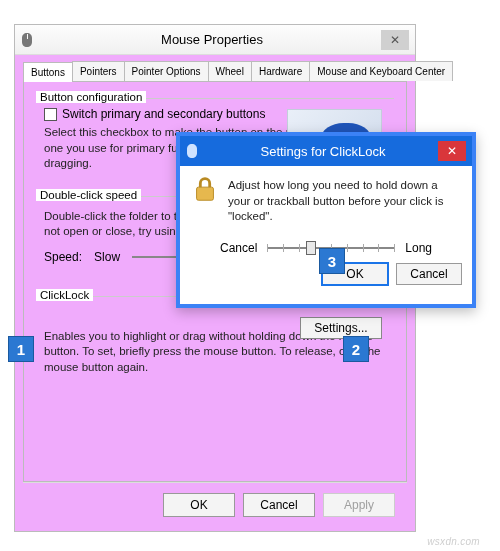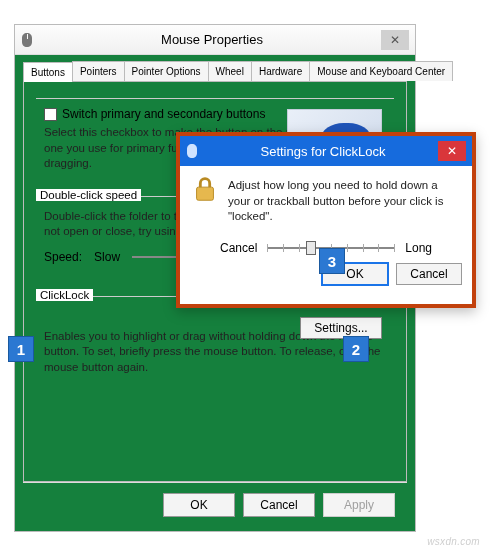--- a/index.html
+++ b/index.html
@@ -11,21 +11,21 @@
     height: 551px;
     overflow: hidden;
     position: relative;
     color: #000;
   }
   .window {
     position: absolute;
     top: 24px; left: 14px;
     width: 402px; height: 508px;
     border: 1px solid #bbb;
-    background: #15803d;
+    background: #f0abfc;
   }
   .titlebar {
     height: 30px;
     background: linear-gradient(#fdfdfd, #f0f0f0);
     display: flex; align-items: center;
     padding: 0 6px;
     border-bottom: 1px solid #ddd;
     position: relative;
   }
   .titlebar .icon { width: 16px; height: 16px; margin-right: 6px; color:#777; }
@@ -110,21 +110,21 @@
     display:flex; align-items:center; justify-content:center;
     font-size:15px; font-weight:600;
     border:1px solid #1a599f;
     z-index:50;
   }
 
   
   .modal {
     position:absolute; left:176px; top:132px;
     width:300px; height:176px;
-    border:4px solid #c2410c;
+    border:4px solid #3b82f6;
     background:#fff;
     box-shadow:0 4px 12px rgba(0,0,0,.25);
     z-index:20;
   }
   .modal .mtitle {
     height:30px; background:#166bdd; color:#fff;
     display:flex; align-items:center; padding:0 6px; font-size:13px;
   }
   .modal .mtitle .icon { width:16px; height:16px; margin-right:6px; color:#cfe3ff; }
   .modal .mtitle .t { flex:1; text-align:center; }
@@ -172,20 +172,21 @@
       <div class="tab">Pointers</div>
       <div class="tab">Pointer Options</div>
       <div class="tab">Wheel</div>
       <div class="tab">Hardware</div>
       <div class="tab">Mouse and Keyboard Center</div>
     </div>
 
     <div class="panel">
 
       <div class="group">
+        <span class="group-label">Button configuration</span>
         <div class="mouse-img">
           <div class="mouse-shape"></div>
         </div>
         <div class="inline">
           <span class="checkbox"></span>
           <span>Switch primary and secondary buttons</span>
         </div>
         <div class="help" style="max-width:290px;">Select this checkbox to make the button on the right the one you use for primary functions such as selecting and dragging.</div>
       </div>
 

